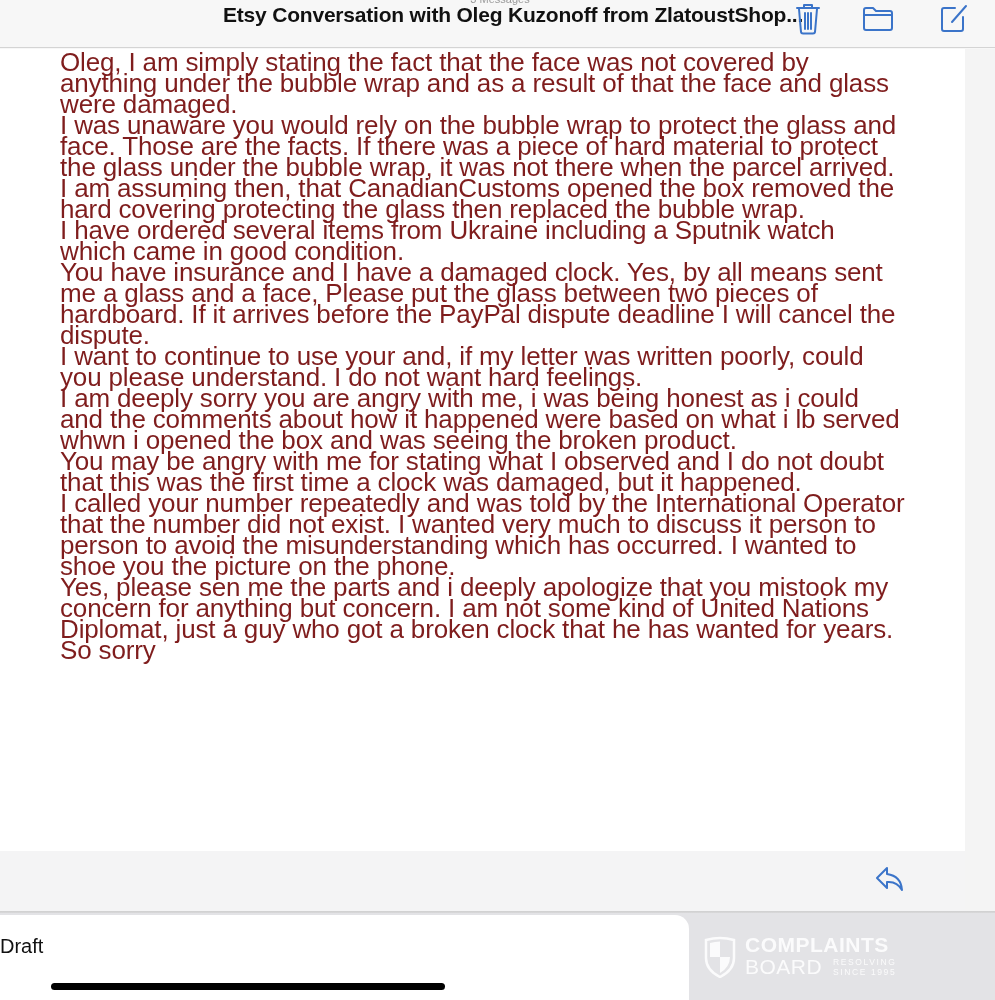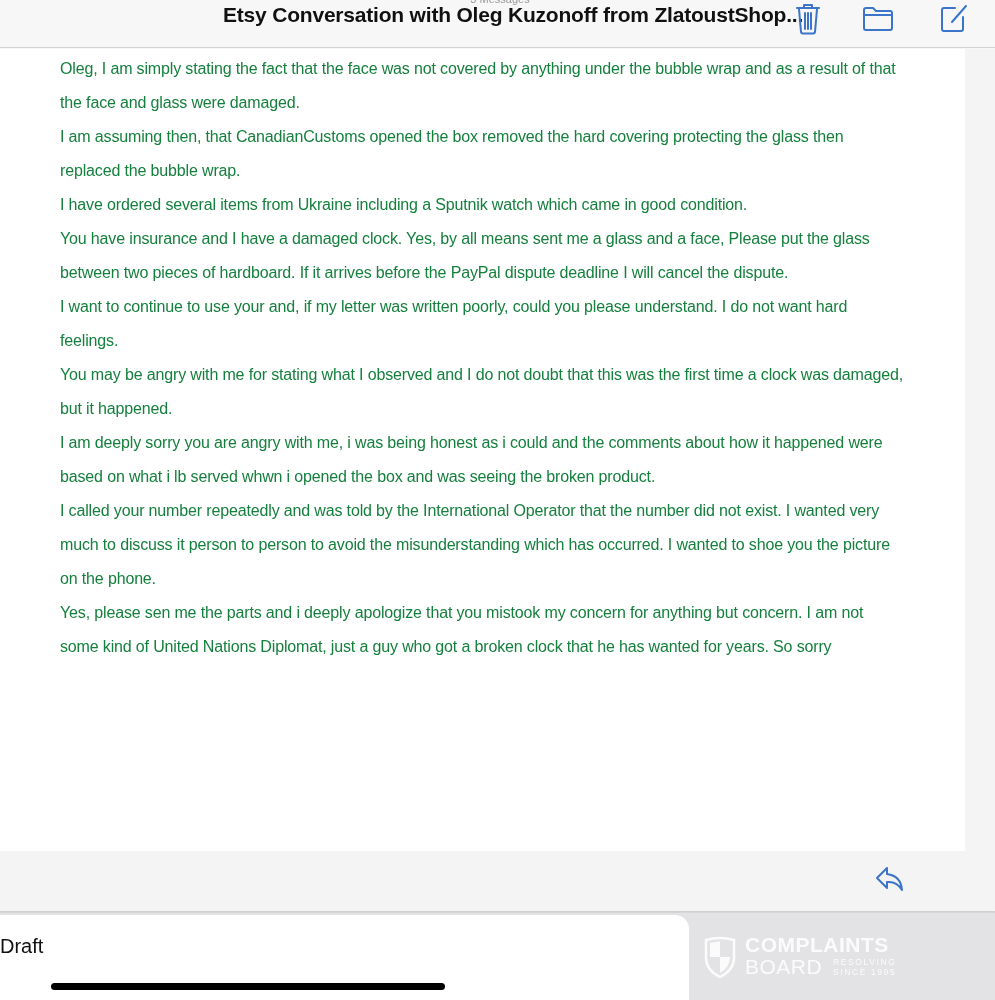--- a/index.html
+++ b/index.html
@@ -33,21 +33,21 @@
   .message {
     position: absolute; left: 0; top: 49px; width: 965px; height: 802px;
     background: #ffffff; overflow: hidden;
   }
   .message-side {
     position: absolute; left: 965px; top: 49px; width: 30px; height: 862px;
     background: #f4f4f4;
   }
   .body-text {
     position: absolute; left: 60px; top: 3px; width: 845px;
-    font-size: 16px; line-height: 34px; color: #15803d;
+    font-size: 26px; line-height: 21px; color: #7f1d1d;
     letter-spacing: -0.15px;
   }
   .body-text p { margin: 0; }
 
   .reply-bar {
     position: absolute; left: 0; top: 851px; width: 965px; height: 60px;
     background: #f4f4f5;
   }
   .reply-icon {
     position: absolute; left: 872px; top: 862px; width: 36px; height: 34px;
@@ -120,26 +120,27 @@
     <svg width="30" height="30" viewBox="0 0 30 30" fill="none" stroke="#3b74c9" stroke-width="2" stroke-linecap="round" stroke-linejoin="round">
       <path d="M16 4 H5 Q3 4 3 6 V25 Q3 27 5 27 H22 Q24 27 24 25 V13"></path>
       <path d="M27 2 L13 18"></path>
     </svg>
   </div>
 </div>
 
 <div class="message">
   <div class="body-text">
     <p>Oleg, I am simply stating the fact that the face was not covered by anything under the bubble wrap and as a result of that the face and glass were damaged.</p>
+    <p>I was unaware you would rely on the bubble wrap to protect the glass and face. Those are the facts. If there was a piece of hard material to protect the glass under the bubble wrap, it was not there when the parcel arrived.</p>
     <p>I am assuming then, that CanadianCustoms opened the box removed the hard covering protecting the glass then replaced the bubble wrap.</p>
     <p>I have ordered several items from Ukraine including a Sputnik watch which came in good condition.</p>
     <p>You have insurance and I have a damaged clock. Yes, by all means sent me a glass and a face, Please put the glass between two pieces of hardboard. If it arrives before the PayPal dispute deadline I will cancel the dispute.</p>
     <p>I want to continue to use your and, if my letter was written poorly, could you please understand. I do not want hard feelings.</p>
+    <p>I am deeply sorry you are angry with me, i was being honest as i could and the comments about how it happened were based on what i lb served whwn i opened the box and was seeing the broken product.</p>
     <p>You may be angry with me for stating what I observed and I do not doubt that this was the first time a clock was damaged, but it happened.</p>
-    <p>I am deeply sorry you are angry with me, i was being honest as i could and the comments about how it happened were based on what i lb served whwn i opened the box and was seeing the broken product.</p>
     <p>I called your number repeatedly and was told by the International Operator that the number did not exist. I wanted very much to discuss it person to person to avoid the misunderstanding which has occurred. I wanted to shoe you the picture on the phone.</p>
     <p>Yes, please sen me the parts and i deeply apologize that you mistook my concern for anything but concern. I am not some kind of United Nations Diplomat, just a guy who got a broken clock that he has wanted for years. So sorry</p>
   </div>
 </div>
 <div class="message-side"></div>
 
 <div class="reply-bar"></div>
 <div class="reply-icon">
   <svg width="30" height="26" viewBox="0 0 30 26" fill="none" stroke="#3b74c9" stroke-width="2" stroke-linejoin="round">
     <path d="M12 2 L2 12 L12 22 V16 Q22 15 27 24 Q26 10 12 8 Z"></path>

